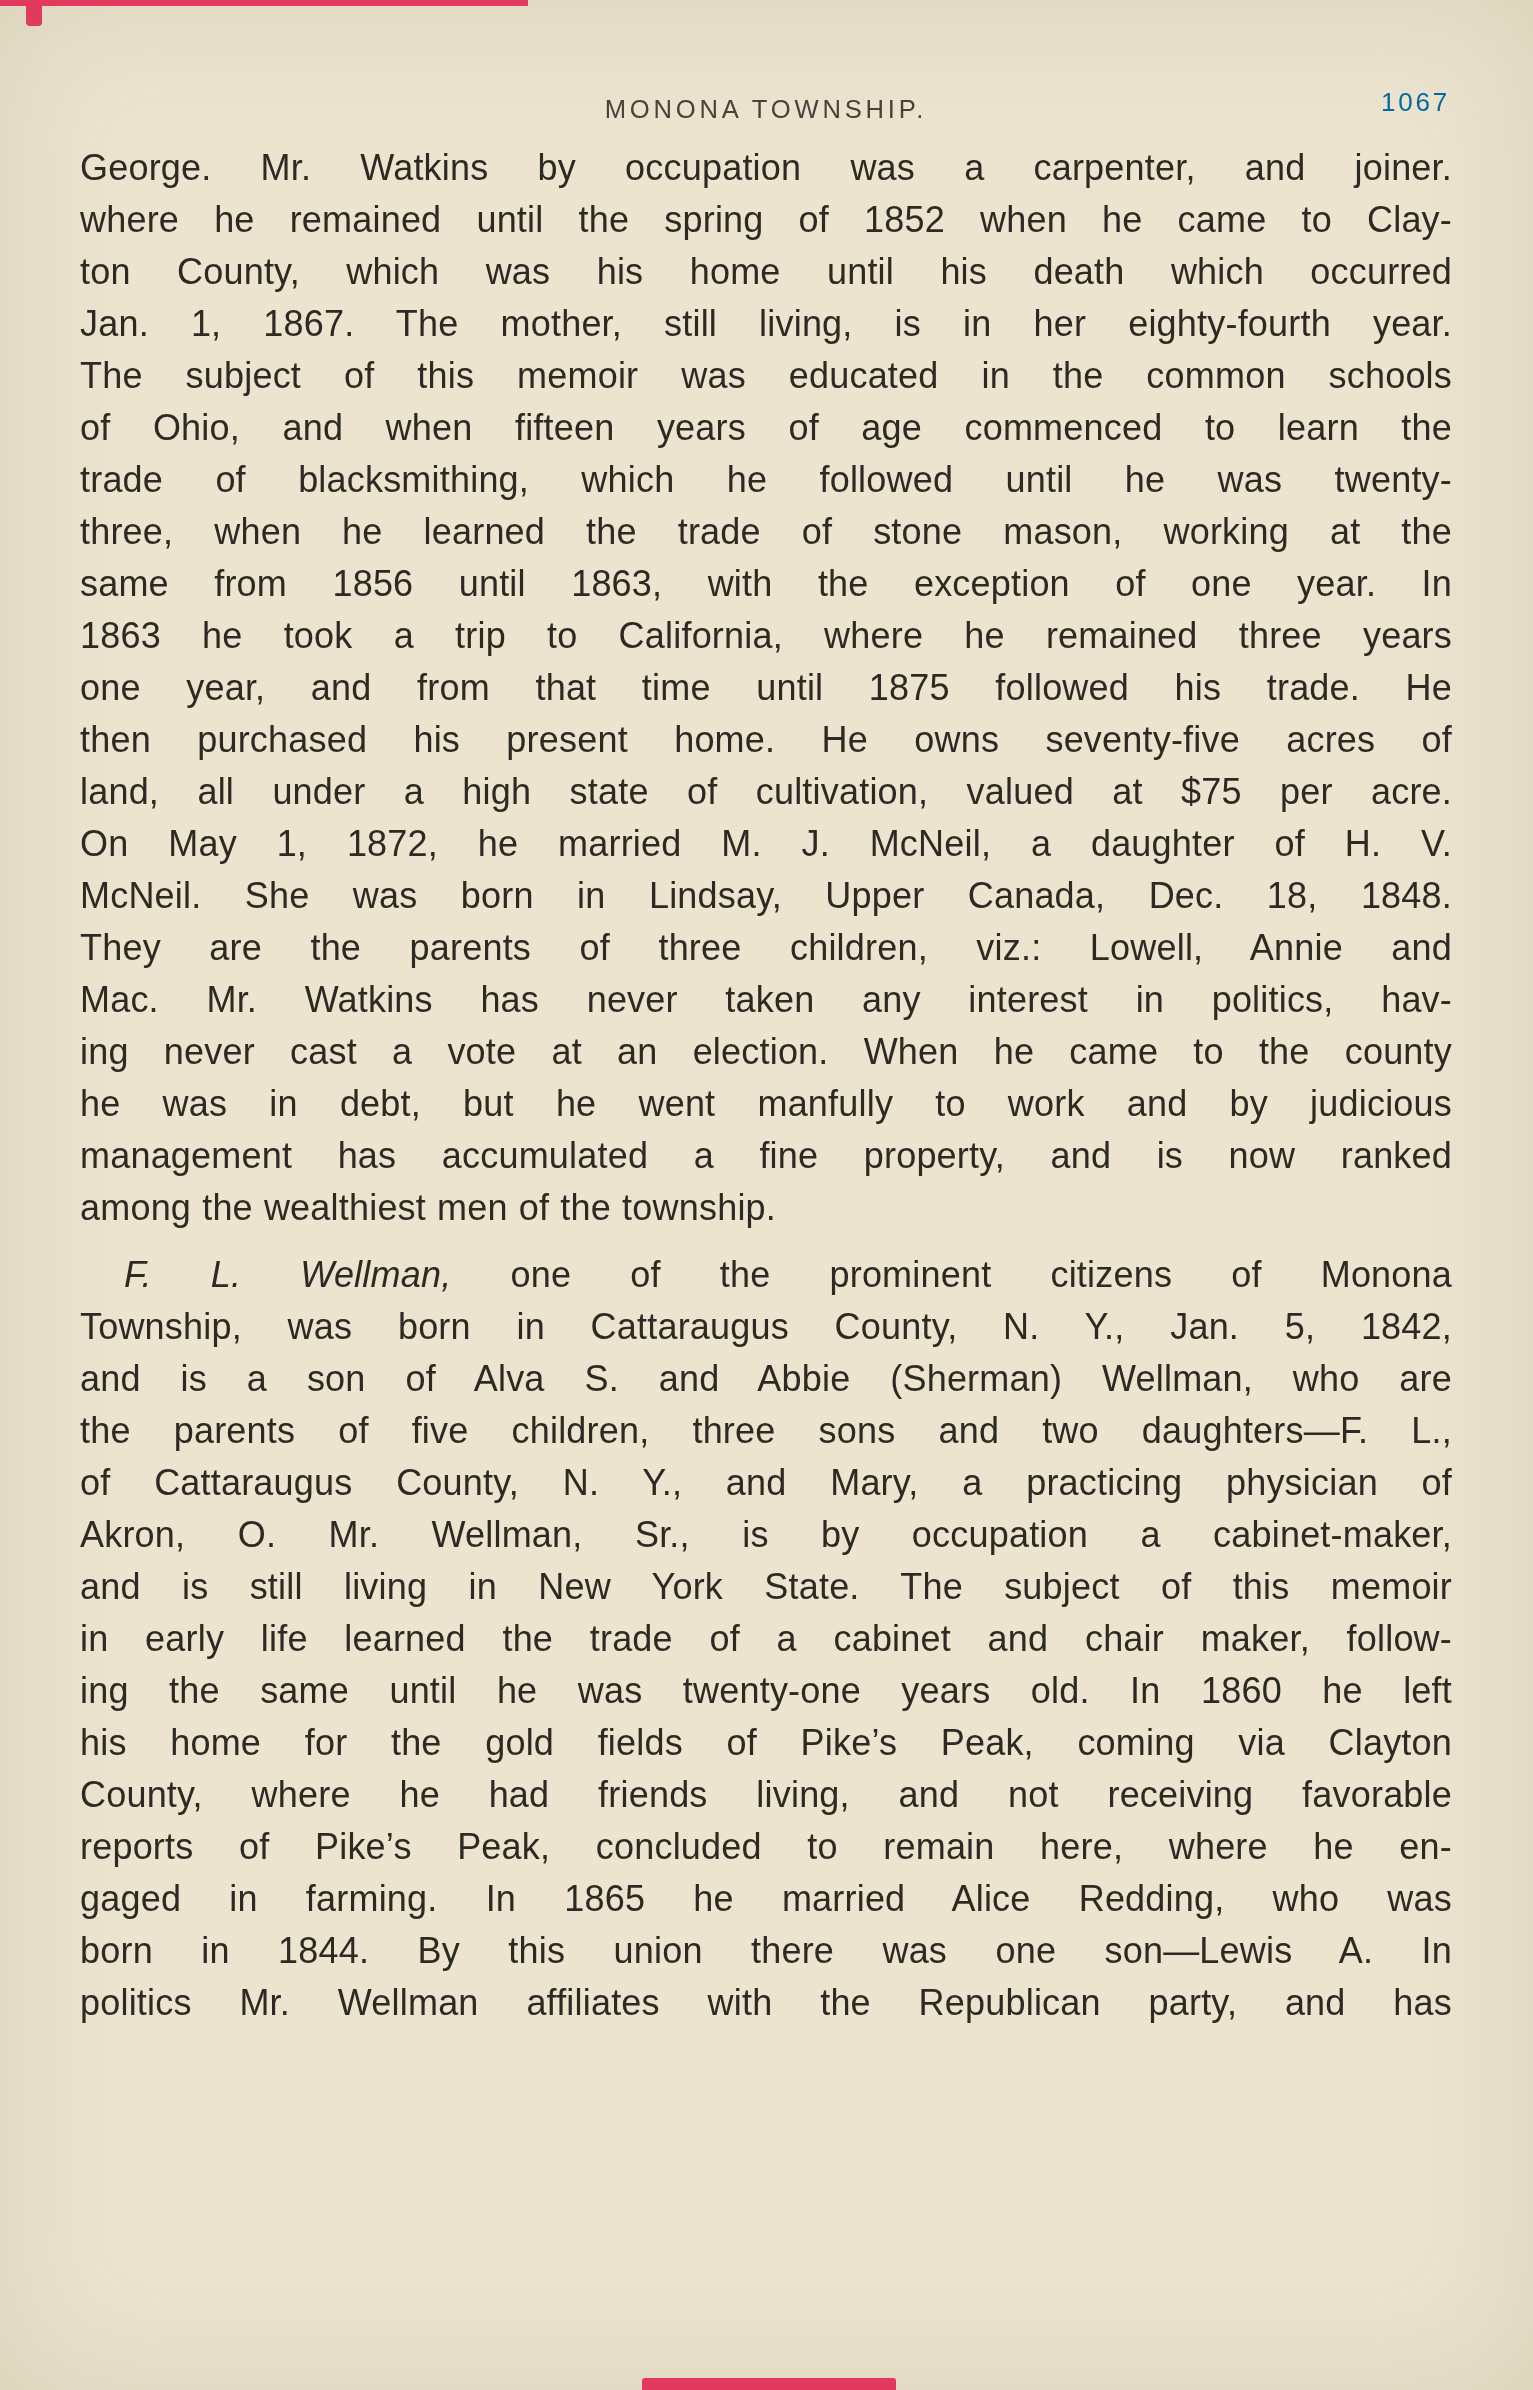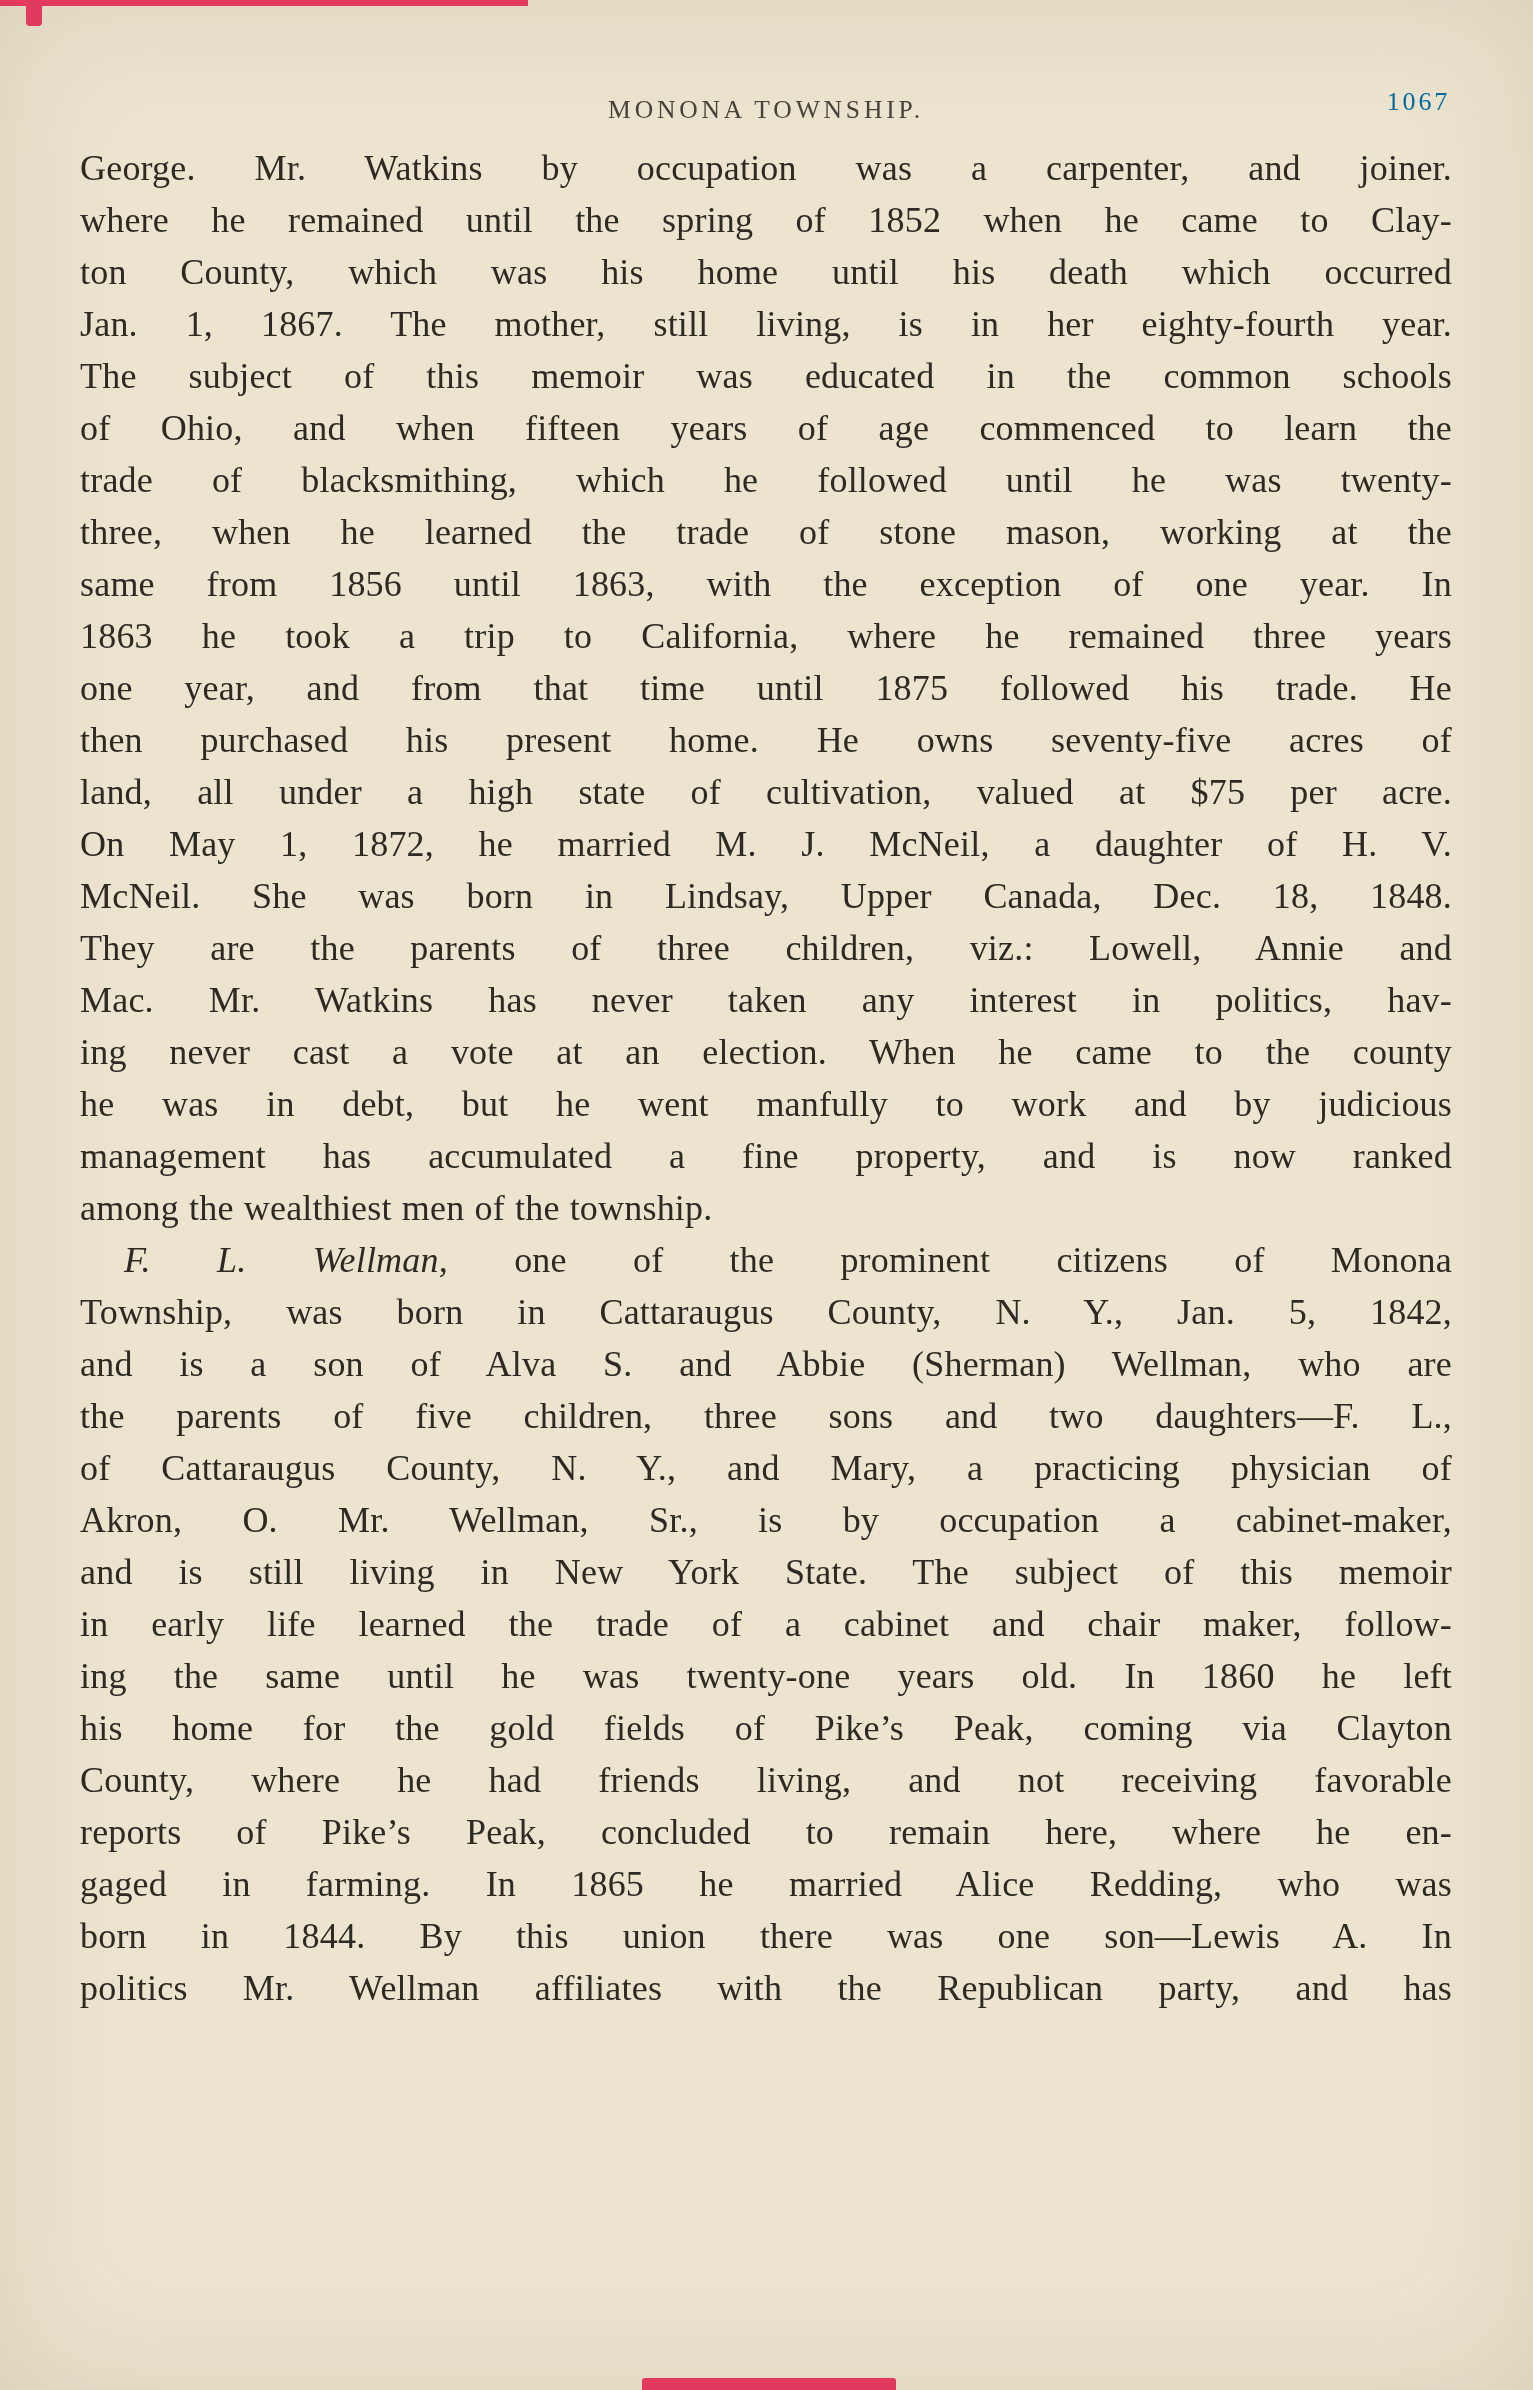--- a/index.html
+++ b/index.html
@@ -8,21 +8,21 @@
     background: #888;
   }
   .page {
     position: relative;
     width: 1533px;
     height: 2390px;
     margin: 0 auto;
     background: var(--paper, #ece4cf);
     box-shadow: inset 0 0 132px rgba(115, 95, 60, 0.14);
     overflow: hidden;
-    font-family: Liberation Serif, serif;
+    font-family: Liberation Sans, sans-serif;
     color: var(--ink, #2d2a23);
   }
   
   .artifact {
     position: absolute;
     background: var(--artifact, #e23a5e);
   }
   .artifact-top-strip   { left: 0;    top: 0;      width: 528px; height: 5.7px; }
   .artifact-top-corner  { left: 25.6px; top: 0;      width: 16px;  height: 25.6px; border-radius: 0 0 3.8px 3.8px; }
   .artifact-bottom-strip{ left: 642px; bottom: 0;  width: 254px; height: 12.3px; border-radius: 2.8px 2.8px 0 0; }
@@ -64,20 +64,21 @@
     height: 52px;
     overflow: visible;
   }
   
   .no-justify-last .line:last-child {
     text-align-last: left;
   }
   
   .indent-first .line:first-child {
     text-indent: 44px;
+    margin-top: 15px;
   }
   .italic { font-style: italic; }
 </style>
 </head>
 <body>
 
 <div class="page" style="--paper: #ece4cf; --ink: #2d2a23; --artifact: #e23a5e;">
 
   <div class="artifact artifact-top-strip"></div>
   <div class="artifact artifact-top-corner"></div>

